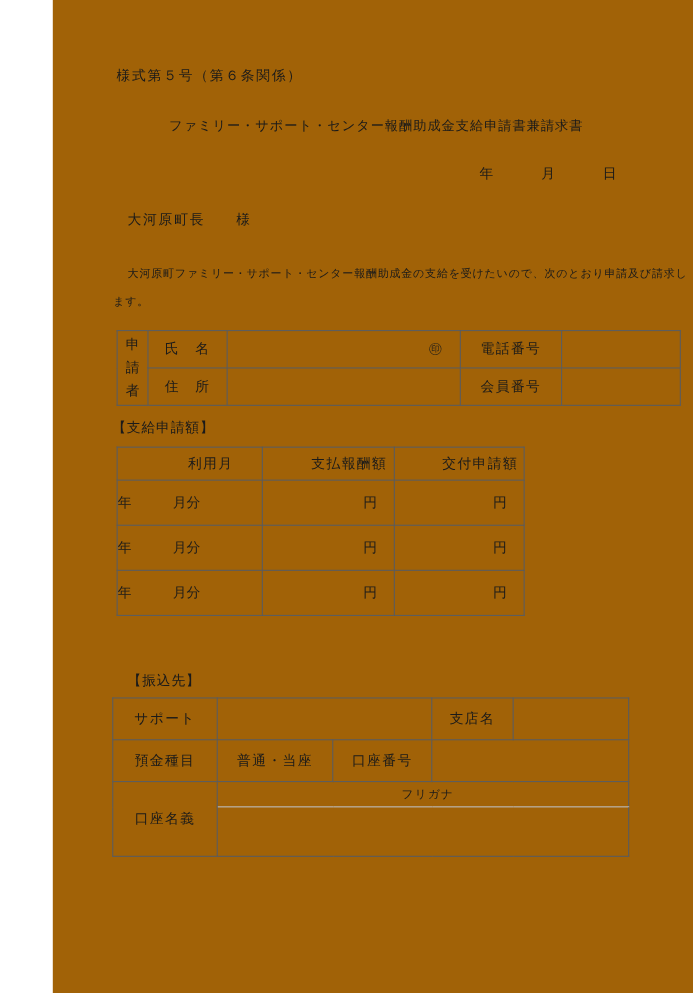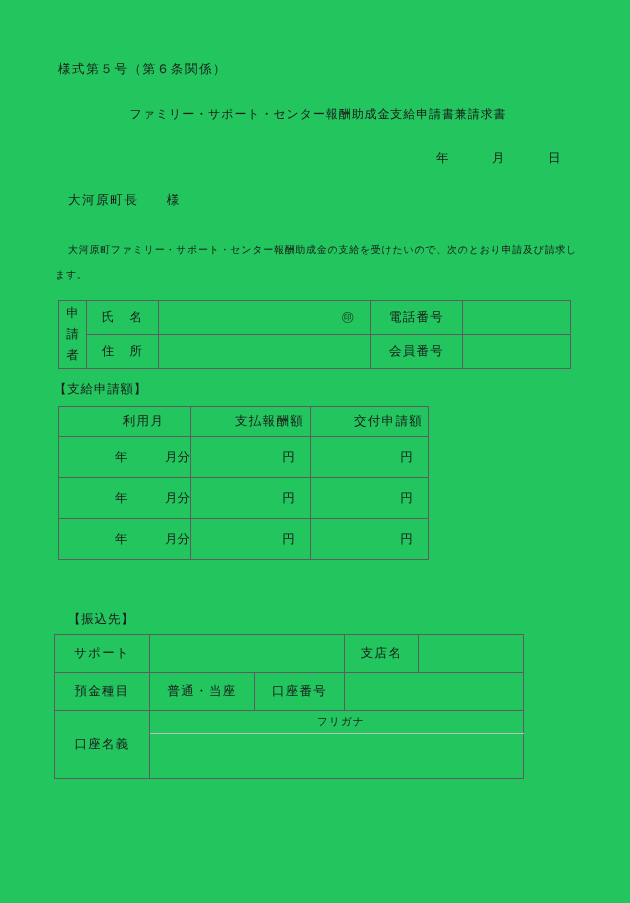--- a/index.html
+++ b/index.html
@@ -12,21 +12,22 @@
     height: 903px;
     position: relative;
     font-family: "Liberation Serif", "DejaVu Serif", serif;
     color: #1a1a1a;
     overflow: hidden;
   }
 
   .page {
     position: absolute;
     inset: 0;
-    background: #22c55e;
+    background: #a16207;
+    margin-left: 48px;
   }
 
   
   .form-no {
     position: absolute;
     left: 58px;
     top: 61px;
     font-size: 12.5px;
     letter-spacing: 1.6px;
     white-space: pre;
@@ -129,21 +130,21 @@
 
   
   .tbl-amount {
     left: 58px;
     top: 406px;
     width: 370px;
   }
   .tbl-amount td { height: 40px; }
   .tbl-amount tr.header-row td { height: 29px; padding-left: 38px; }
   .usage-month {
-    text-align: right;
+    text-align: left;
     letter-spacing: 0;
     white-space: pre;
   }
 
   
   .tbl-bank {
     left: 54px;
     top: 634px;
     width: 469px;
   }

